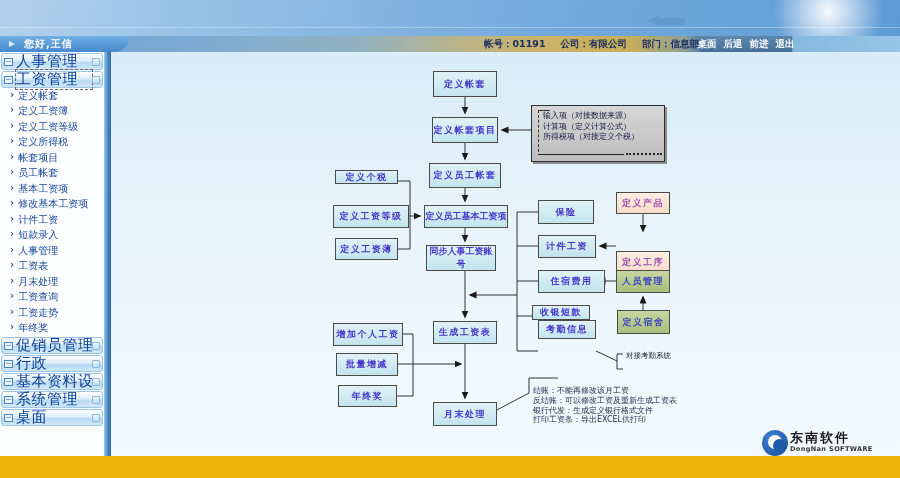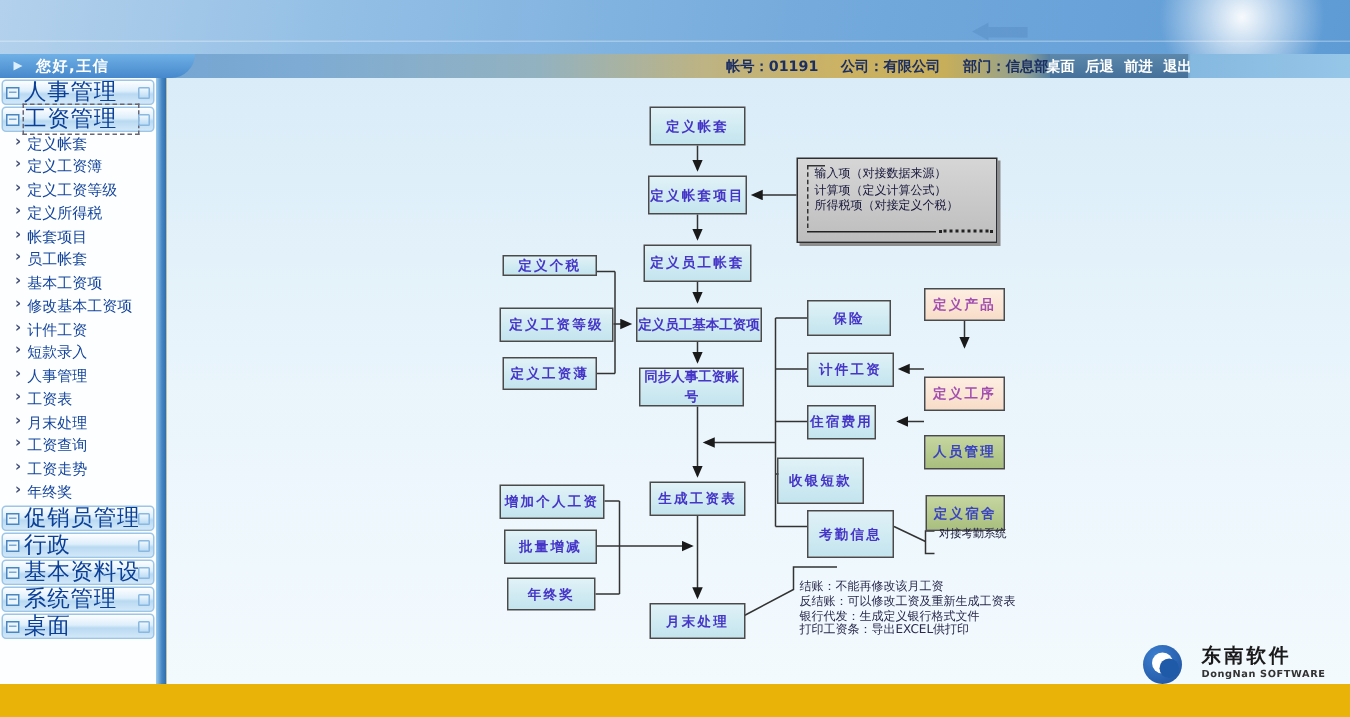--- a/index.html
+++ b/index.html
@@ -62,37 +62,37 @@
     background:linear-gradient(180deg,#d9ecf8 0%, #e8f4fb 45%, #f3fafe 100%); }
 
   svg.connectors { position:absolute; left:0; top:0; width:900px; height:478px;
     z-index:1; pointer-events:none; }
 
   .flowbox { position:absolute; z-index:2; border:1px solid #4a4a4a;
     display:flex; align-items:center; justify-content:center; text-align:center;
     font-size:9px; font-weight:bold; color:#4636c8;
     background:linear-gradient(180deg,#e0f2f7,#c3e4ee); }
   .flowbox.pink  { background:linear-gradient(180deg,#fdeee2,#f8ddc8); color:#a24fb0; }
-  .flowbox.green { background:linear-gradient(180deg,#c6d6a0,#a8bf7e); color:#3b43c0;margin-top:20px; }
+  .flowbox.green { background:linear-gradient(180deg,#c6d6a0,#a8bf7e); color:#3b43c0; }
 
   .notebox { position:absolute; left:531px; top:105px; width:134px; height:57px; z-index:2;
     background:linear-gradient(180deg,#d6d6d6,#bdbdbd); border:1px solid #2e2e2e;
     box-shadow:2px 2px 0 #8e8e8e; padding:5px 4px 4px 11px; }
   .notebox .vdash { position:absolute; left:6px; top:4px; bottom:9px; width:0; border-left:1px dashed #333; }
   .notebox .ttick { position:absolute; left:6px; top:4px; width:12px; height:0; border-top:1px solid #333; }
   .note-line { font-size:8px; color:#15153a; line-height:10.5px; white-space:nowrap; }
   .notebox .bline { position:absolute; left:6px; bottom:6px; width:86px; height:0; border-top:1px solid #222; }
   .notebox .bdots { position:absolute; left:94px; bottom:6px; width:36px; height:0; border-top:2px dotted #222; }
 
   .attn-note { position:absolute; left:626px; top:351px; z-index:2; font-size:7.5px; color:#20203c; white-space:nowrap; }
 
   .annotation { position:absolute; left:533px; top:386px; z-index:2; }
   .annotation-line { font-size:8px; color:#2a2a4e; line-height:9.8px; white-space:nowrap; }
 
-  .logo { position:absolute; left:762px; top:430px; z-index:2; display:flex; align-items:flex-start; gap:13px; }
+  .logo { position:absolute; left:762px; top:430px; z-index:2; display:flex; align-items:flex-start; gap:2px; }
   .logo-mark { width:26px; height:26px; border-radius:50%; position:relative; overflow:hidden;
     background:radial-gradient(circle at 35% 30%, #3d7fd0, #1b4e9b); flex:none; }
   .logo-mark::after { content:""; position:absolute; left:6px; top:5px; width:14px; height:14px;
     border-radius:50%; background:#fff; }
   .logo-mark::before { content:""; position:absolute; left:11px; top:9px; width:13px; height:13px;
     border-radius:50%; background:#1f5aa8; z-index:1; }
   .logo-cn { font-size:13px; font-weight:bold; color:#1a1a1a; letter-spacing:2px; line-height:15px; }
   .logo-en { font-size:6.5px; font-weight:bold; color:#333; letter-spacing:.4px; }
 </style>
 </head>
@@ -274,23 +274,23 @@
       <div class="flowbox" style="left: 433px; top: 71px; width: 64px; height: 26px; letter-spacing: 1.5px;">定义帐套</div>
       <div class="flowbox" style="left: 432px; top: 117px; width: 66px; height: 26px; letter-spacing: 1.5px;">定义帐套项目</div>
       <div class="flowbox" style="left: 429px; top: 163px; width: 72px; height: 25px; letter-spacing: 1.5px;">定义员工帐套</div>
       <div class="flowbox" style="left: 335px; top: 170px; width: 63px; height: 14px; letter-spacing: 1.5px;">定义个税</div>
       <div class="flowbox" style="left: 333px; top: 205px; width: 76px; height: 23px; letter-spacing: 1.5px;">定义工资等级</div>
       <div class="flowbox" style="left: 335px; top: 238px; width: 63px; height: 22px; letter-spacing: 1.5px;">定义工资薄</div>
       <div class="flowbox" style="left: 424px; top: 205px; width: 84px; height: 23px; letter-spacing: 0px; text-align: right;">定义员工基本工资项</div>
       <div class="flowbox" style="left: 426px; top: 245px; width: 70px; height: 26px; letter-spacing: 0px; font-family: Liberation Mono, monospace;">同步人事工资账号</div>
       <div class="flowbox" style="left: 538px; top: 200px; width: 56px; height: 24px; letter-spacing: 1.5px;">保险</div>
       <div class="flowbox" style="left: 538px; top: 235px; width: 58px; height: 23px; letter-spacing: 1.5px;">计件工资</div>
-      <div class="flowbox" style="left: 538px; top: 270px; width: 46px; height: 23px; letter-spacing: 1.5px;">住宿费用</div>
-      <div class="flowbox" style="left: 518px; top: 305px; width: 58px; height: 31px; letter-spacing: 1.5px;">收银短款</div>
-      <div class="flowbox" style="left: 538px; top: 340px; width: 58px; height: 32px; letter-spacing: 1.5px;">考勤信息</div>
+      <div class="flowbox" style="left: 538px; top: 270px; width: 67px; height: 23px; letter-spacing: 1.5px;">住宿费用</div>
+      <div class="flowbox" style="left: 532px; top: 305px; width: 58px; height: 15px; letter-spacing: 1.5px;">收银短款</div>
+      <div class="flowbox" style="left: 538px; top: 320px; width: 58px; height: 19px; letter-spacing: 1.5px;">考勤信息</div>
       <div class="flowbox pink" style="left: 616px; top: 192px; width: 54px; height: 22px; letter-spacing: 1.5px;">定义产品</div>
       <div class="flowbox pink" style="left: 616px; top: 235px; width: 54px; height: 23px; letter-spacing: 1.5px; margin-top: 16px;">定义工序</div>
       <div class="flowbox green" style="left: 616px; top: 270px; width: 54px; height: 23px; letter-spacing: 1.5px;">人员管理</div>
       <div class="flowbox green" style="left: 617px; top: 310px; width: 53px; height: 24px; letter-spacing: 1.5px;">定义宿舍</div>
       <div class="flowbox" style="left: 333px; top: 323px; width: 70px; height: 23px; letter-spacing: 1.5px;">增加个人工资</div>
       <div class="flowbox" style="left: 336px; top: 353px; width: 62px; height: 23px; letter-spacing: 1.5px;">批量增减</div>
       <div class="flowbox" style="left: 338px; top: 385px; width: 59px; height: 22px; letter-spacing: 1.5px;">年终奖</div>
       <div class="flowbox" style="left: 433px; top: 321px; width: 64px; height: 23px; letter-spacing: 1.5px;">生成工资表</div>
       <div class="flowbox" style="left: 433px; top: 402px; width: 64px; height: 24px; letter-spacing: 1.5px;">月末处理</div>
     </div>

